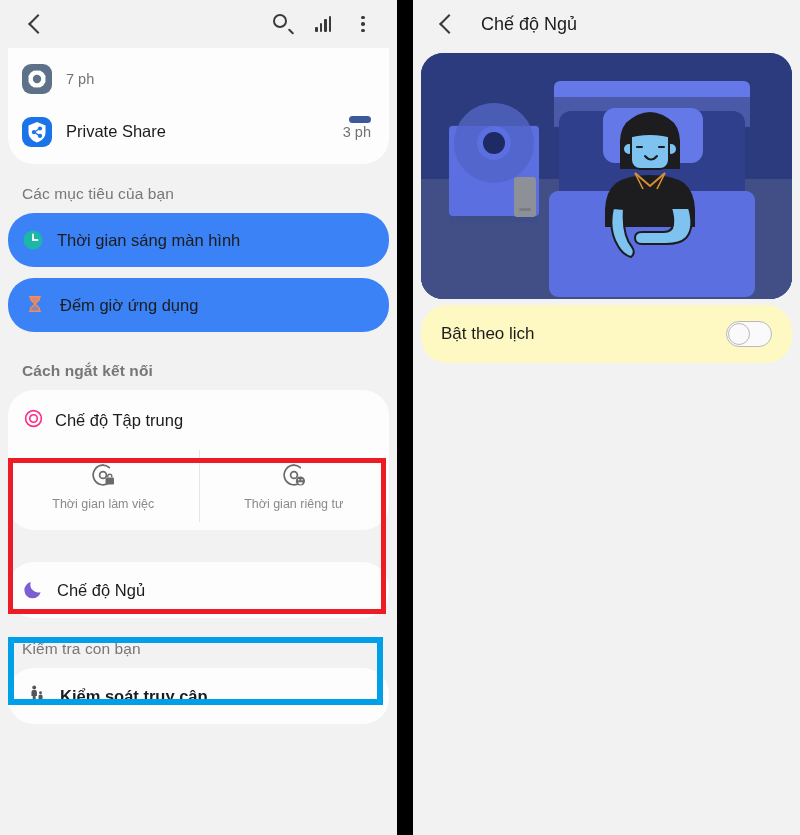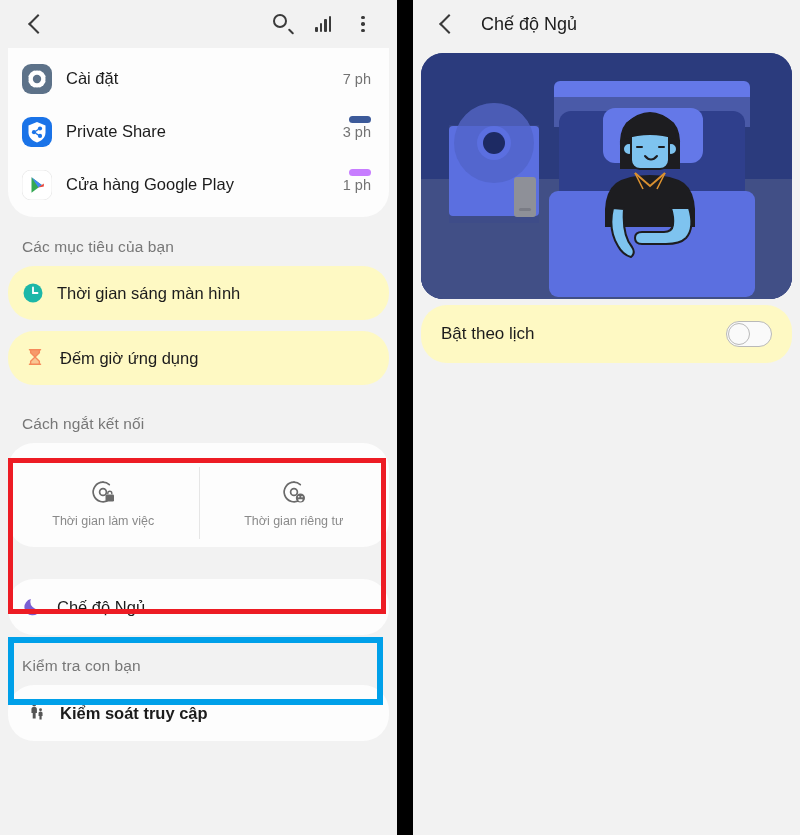--- a/index.html
+++ b/index.html
@@ -53,21 +53,21 @@
   }
   .app-ico { width:30px; height:30px; flex:0 0 30px; margin-right:14px; position:relative; }
   .app-name { font-size:16.5px; color:#1c1c1c; flex:1; }
   .app-time { font-size:14.5px; color:#737373; }
   .app-bar { position:absolute; right:18px; top:11px; width:22px; height:7px; border-radius:4px; }
 
   .section-label {
     font-size:15.5px; color:#777; padding:21px 0 10px 22px; letter-spacing:.1px;
   }
   .goal-card {
-    background:#fef9c3; border-radius:26px; margin:0 8px 11px 8px;
+    background:#3b82f6; border-radius:26px; margin:0 8px 11px 8px;
     height:54px; display:flex; align-items:center; padding-left:14px;
   }
   .goal-ico { width:22px; height:22px; margin-right:13px; flex:0 0 22px; position:relative; }
   .goal-label { font-size:16.5px; color:#1c1c1c; }
 
   
   .focus-card {
     background:#fdfdfd; border-radius:26px; margin:0 8px;
     padding-top:12px; overflow:hidden;
   }
@@ -172,54 +172,39 @@
           <svg viewBox="0 0 30 30" width="30" height="30">
             <rect x="0" y="0" width="30" height="30" rx="9" fill="#5d7289"></rect>
             <circle cx="15" cy="15" r="9" fill="#fff"></circle>
             <circle cx="15" cy="15" r="4.2" fill="#5d7289"></circle>
             <rect x="12.8" y="1.5" width="4.4" height="5" fill="#5d7289"></rect>
             <rect x="12.8" y="23.5" width="4.4" height="5" fill="#5d7289"></rect>
             <rect x="1.5" y="12.8" width="5" height="4.4" fill="#5d7289"></rect>
             <rect x="23.5" y="12.8" width="5" height="4.4" fill="#5d7289"></rect>
           </svg>
         </span>
-        <span class="app-name">Cài đặt</span>
         <span class="app-time">7 ph</span>
       </div>
 
       <div class="app-row">
         <span class="app-ico">
           <svg viewBox="0 0 30 30" width="30" height="30">
             <rect x="0" y="0" width="30" height="30" rx="9" fill="#1a73e8"></rect>
             <path d="M15 5 L23.5 8.5 V15.5 C23.5 20.5 19.5 24 15 25.5 C10.5 24 6.5 20.5 6.5 15.5 V8.5 Z" fill="#fff"></path>
             <circle cx="18" cy="11.5" r="2.1" fill="#1a73e8"></circle>
             <circle cx="12" cy="15.2" r="2.1" fill="#1a73e8"></circle>
             <circle cx="18" cy="18.9" r="2.1" fill="#1a73e8"></circle>
             <path d="M13.6 14.2 L16.6 12.3 M13.6 16.2 L16.6 18.1" stroke="#1a73e8" stroke-width="1.3"></path>
           </svg>
         </span>
         <span class="app-name">Private Share</span>
         <span class="app-bar" style="background:#3c5a9a;"></span>
         <span class="app-time">3 ph</span>
       </div>
 
-      <div class="app-row">
-        <span class="app-ico">
-          <svg viewBox="0 0 30 30" width="30" height="30">
-            <rect x="0" y="0" width="30" height="30" rx="9" fill="#fff" stroke="#ececec"></rect>
-            <path d="M9.5 7.2 L19.8 15 L9.5 22.8 Z" fill="#34a853"></path>
-            <path d="M9.5 7.2 L19.8 15 L16.4 17.6 Z" fill="#4285f4"></path>
-            <path d="M9.5 22.8 L16.4 17.6 L19.8 15 Z" fill="#fbbc04"></path>
-            <path d="M16.4 17.6 L21.8 13.4 L21.8 16.6 Z" fill="#ea4335"></path>
-          </svg>
-        </span>
-        <span class="app-name">Cửa hàng Google Play</span>
-        <span class="app-bar" style="background:#c77dff;"></span>
-        <span class="app-time">1 ph</span>
-      </div>
     </div>
 
     <div class="section-label">Các mục tiêu của bạn</div>
 
     <div class="goal-card">
       <span class="goal-ico">
         <svg viewBox="0 0 22 22" width="22" height="22">
           <circle cx="11" cy="11" r="9.5" fill="#1cb7a8"></circle>
           <path d="M11 5.5 V11 H15.5" stroke="#fff" stroke-width="1.8" fill="none" stroke-linecap="round"></path>
         </svg>
@@ -233,23 +218,32 @@
           <path d="M5 3 H17 M5 19 H17" stroke="#f58a5b" stroke-width="1.8" stroke-linecap="round"></path>
           <path d="M6.2 3.2 V6 L11 11 L15.8 6 V3.2 Z" fill="#f58a5b" opacity=".85"></path>
           <path d="M6.2 18.8 V16 L11 11 L15.8 16 V18.8 Z" fill="#f58a5b" opacity=".45"></path>
           <path d="M6.2 3 V6.2 L11 11 L6.2 15.8 V19" stroke="#f58a5b" stroke-width="1.5" fill="none"></path>
           <path d="M15.8 3 V6.2 L11 11 L15.8 15.8 V19" stroke="#f58a5b" stroke-width="1.5" fill="none"></path>
         </svg>
       </span>
       <span class="goal-label">Đếm giờ ứng dụng</span>
     </div>
 
-    <div class="section-label" style="padding-top:19px;">Cách ngắt kết nối</div>
+    <div class="section-label" style="padding-top:19px;font-weight:bold;">Cách ngắt kết nối</div>
 
     <div class="focus-card">
+      <div class="focus-head">
+        <span>
+          <svg viewBox="0 0 20 20" width="19" height="19">
+            <circle cx="10" cy="10" r="8.3" fill="none" stroke="#ff2d87" stroke-width="1.7"></circle>
+            <circle cx="10" cy="10" r="4" fill="none" stroke="#ff2d87" stroke-width="1.7"></circle>
+          </svg>
+        </span>
+        <span class="lbl">Chế độ Tập trung</span>
+      </div>
       <div class="focus-tiles">
 
         <div class="ftile">
           <span>
             <svg viewBox="0 0 26 26" width="26" height="26">
               <path d="M13 3.2 a9.8 9.8 0 1 0 6.4 17.2" fill="none" stroke="#6a6a6a" stroke-width="1.7" stroke-linecap="round"></path>
               <path d="M13 3.2 a9.8 9.8 0 0 1 6.3 2.4" fill="none" stroke="#6a6a6a" stroke-width="1.7" stroke-linecap="round"></path>
               <circle cx="13" cy="13" r="3.4" fill="none" stroke="#6a6a6a" stroke-width="1.7"></circle>
               <rect x="15.5" y="15.5" width="8.5" height="7" rx="1.3" fill="#6a6a6a"></rect>
               <path d="M17.8 15.3 v-1.1 a2 2 0 0 1 4 0 v1.1" fill="none" stroke="#6a6a6a" stroke-width="1.4"></path>

